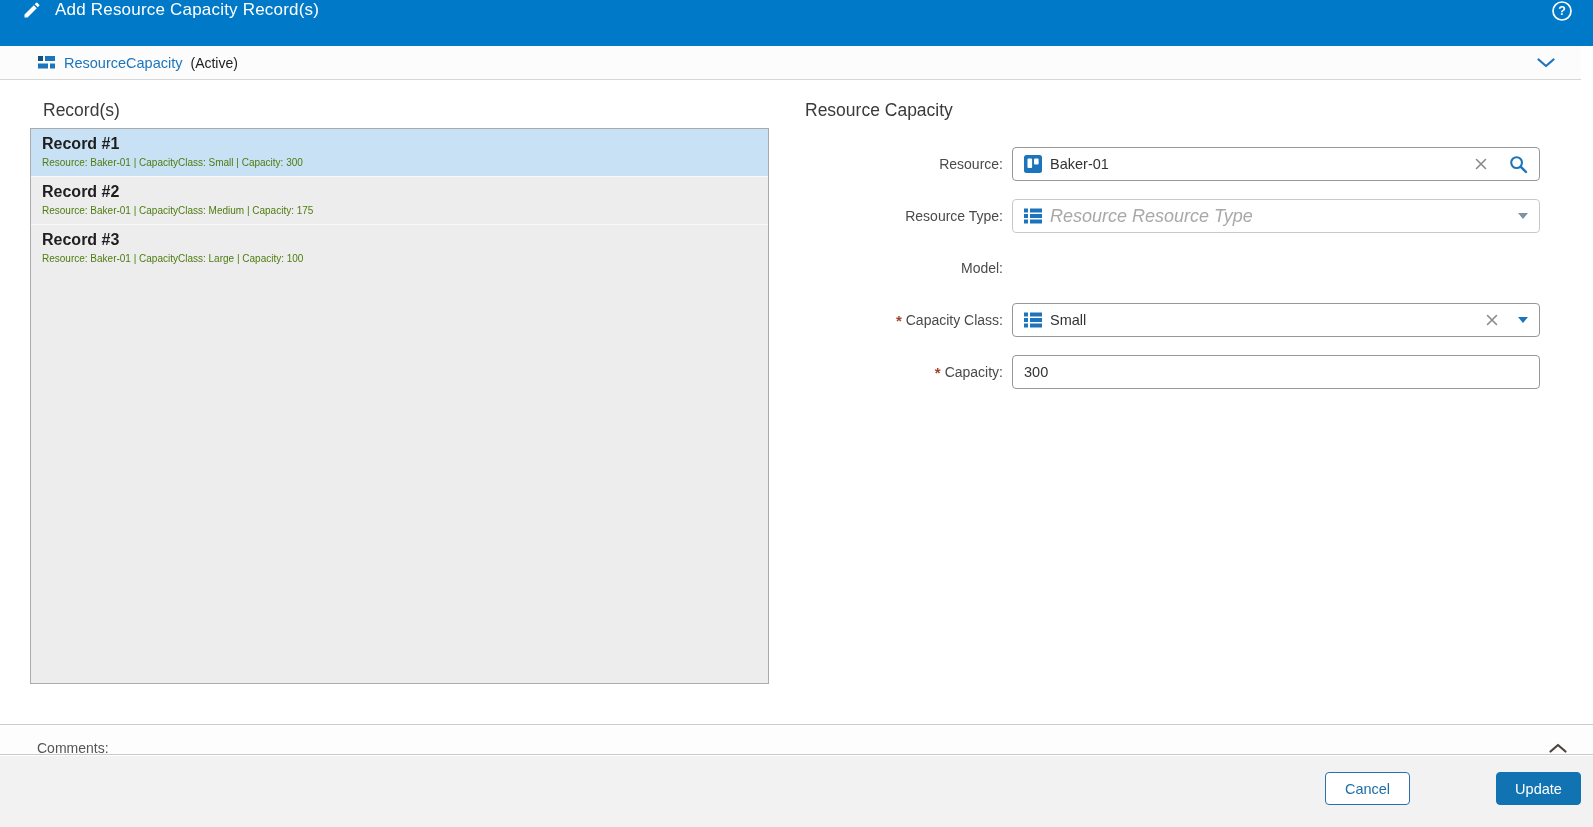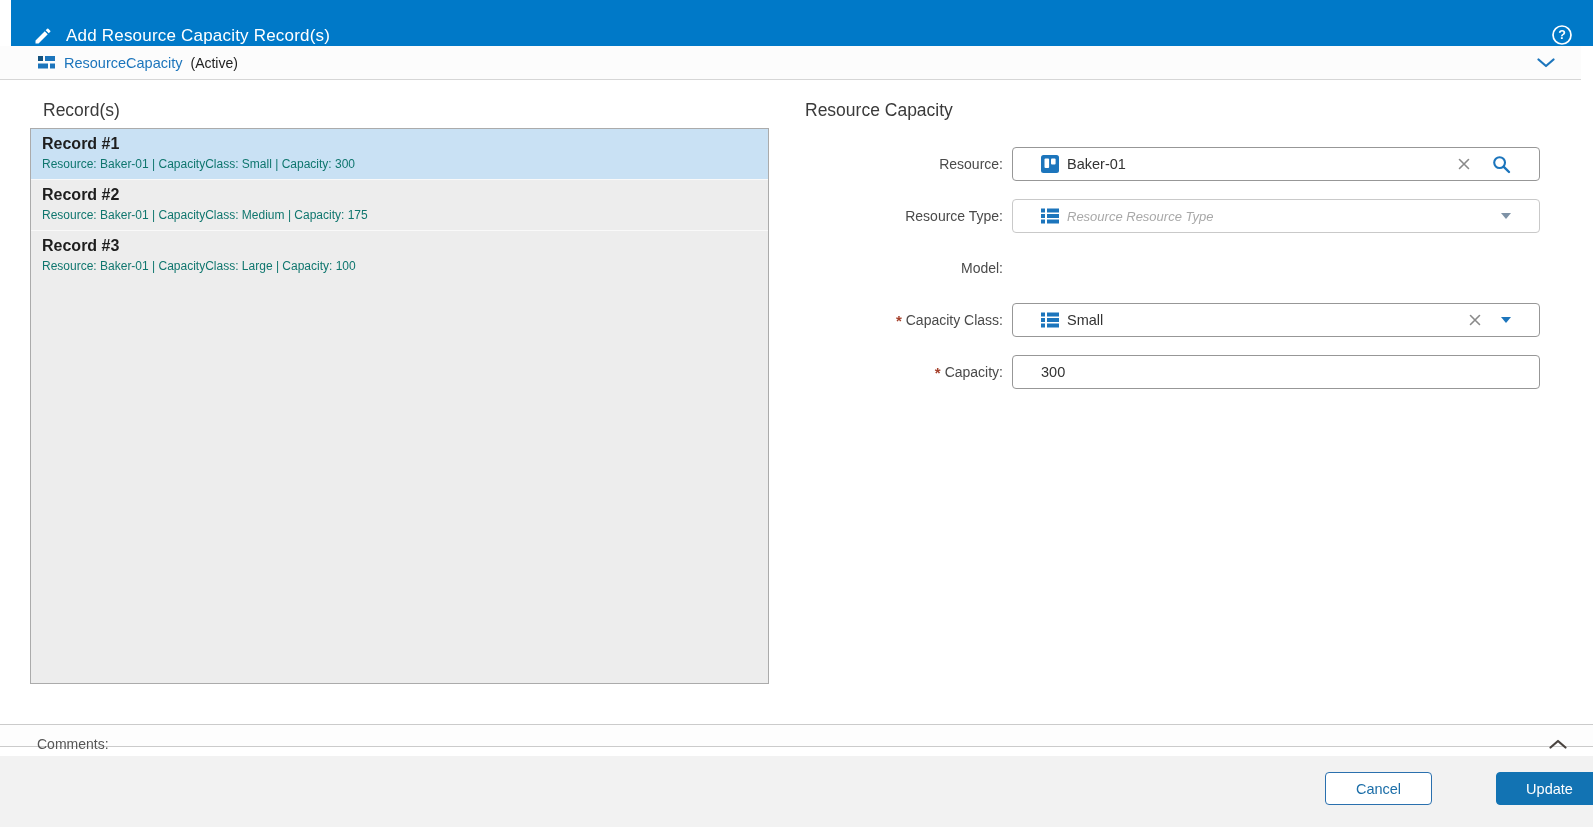--- a/index.html
+++ b/index.html
@@ -2,22 +2,22 @@
 <html><head>
 <meta charset="utf-8">
 <style>
   html,body{margin:0;padding:0;}
   body{
     width:1593px;height:827px;position:relative;overflow:hidden;
     font-family:"Liberation Sans", sans-serif;background:#ffffff;
   }
   
   .titlebar{
-    position:absolute;top:0;left:11px;right:0;height:46px;
-    background:#0079C8;display:flex;align-items:flex-end;
+    position:absolute;top:0;left:0;right:0;height:46px;
+    background:#0079C8;display:flex;align-items:flex-start;
     padding:0 20px 0 22px;box-sizing:border-box;
   }
   .titlebar .app-title{color:#ffffff;font-size:17px;margin-left:13px;letter-spacing:.2px;}
   .titlebar .help-wrap{margin-left:auto;display:flex;align-items:center;cursor:pointer;}
   
   .subbar{
     position:absolute;top:46px;left:0;right:12px;height:34px;
     background:#FCFCFC;border-bottom:1px solid #D6D6D6;
     display:flex;align-items:center;padding:0 26px 0 38px;box-sizing:border-box;
   }
@@ -27,61 +27,61 @@
   
   .records-heading{position:absolute;left:30px;top:100px;font-size:17.5px;color:#3A3A3A;margin-left:13px;}
   .records-list{
     position:absolute;left:30px;top:128px;width:739px;height:556px;
     background:#EDEDED;border:1px solid #ABABAB;box-sizing:border-box;overflow:hidden;
   }
   .record-row{padding:6px 11px 8px;cursor:pointer;}
   .record-row + .record-row{border-top:1px solid #F9F9F9;}
   .record-row.selected{background:#C9E1F4;}
   .record-title{font-weight:bold;font-size:16px;color:#1E1E1E;margin-bottom:4px;}
-  .record-detail{font-size:12px;color:#0f766e;}
+  .record-detail{font-size:10px;color:#4d7c0f;}
   
   .form-heading{position:absolute;left:805px;top:100px;font-size:17.5px;color:#3A3A3A;}
   .form{position:absolute;left:805px;top:147px;width:735px;}
   .form-row{display:flex;align-items:center;margin-bottom:18px;height:34px;}
   .form-label{
     width:198px;flex:0 0 198px;text-align:right;padding-right:9px;
     font-size:14px;color:#4A4A4A;white-space:nowrap;
     display:flex;justify-content:flex-end;align-items:center;gap:4px;
   }
   .req{color:#A5402B;font-size:15px;font-weight:bold;line-height:1;}
   .control{
     flex:1;height:34px;border:1px solid #979797;border-radius:4px;background:#ffffff;
-    display:flex;align-items:center;padding:0 28px;box-sizing:border-box;min-width:0;
+    display:flex;align-items:center;padding:0 11px;box-sizing:border-box;min-width:0;
   }
   .control.light{border-color:#C9C9C9;}
   .control .lead-icon{display:flex;align-items:center;margin-right:8px;flex:0 0 auto;}
   .val{color:#333333;font-size:14.5px;}
-  .ph{color:#A8A8A8;font-size:13px;font-style:italic;}
+  .ph{color:#A8A8A8;font-size:18px;font-style:italic;}
   .trail{margin-left:auto;display:flex;align-items:center;gap:22px;}
   .trail-dd{margin-left:auto;display:flex;align-items:center;gap:20px;}
   .clear-x{cursor:pointer;display:flex;align-items:center;}
   .search-btn{cursor:pointer;display:flex;align-items:center;}
   .tri{width:0;height:0;border-left:5px solid transparent;border-right:5px solid transparent;border-top:6px solid #7E92A6;cursor:pointer;}
   .tri.active{border-top-color:#1C75BC;}
   .text-input{
     width:100%;border:none;outline:none;background:transparent;
     font-family:"Liberation Sans", sans-serif;font-size:14.5px;color:#333333;padding:0;
   }
   
   .comments-bar{
-    position:absolute;left:0;right:0;top:724px;height:23px;background:#FDFDFD;
+    position:absolute;left:0;right:0;top:724px;height:31px;background:#FDFDFD;
     border-top:1px solid #CBCBCB;border-bottom:1px solid #CBCBCB;
     display:flex;align-items:center;padding:16px 26px 0 37px;box-sizing:border-box;justify-content:center;
   }
   .comments-label{font-size:14px;color:#555555;}
   .comments-bar .chev{margin-left:auto;cursor:pointer;display:flex;align-items:center;}
   
   .footer{position:absolute;left:0;right:0;top:756px;bottom:0;background:#F2F2F2;}
   .btn{
-    position:absolute;top:16px;width:107px;height:33px;border-radius:4px;
+    position:absolute;top:16px;width:85px;height:33px;border-radius:4px;
     font-family:"Liberation Sans", sans-serif;font-size:14.5px;cursor:pointer;
     display:flex;align-items:center;justify-content:center;box-sizing:border-box;
   }
   .btn-cancel{left:1325px;background:#ffffff;border:1px solid #2A70AE;color:#1C6EA8;}
   .btn-update{left:1496px;background:#1273B3;border:1px solid #1273B3;color:#ffffff;}
 </style>
 </head>
 <body>
 
 <div class="titlebar">

